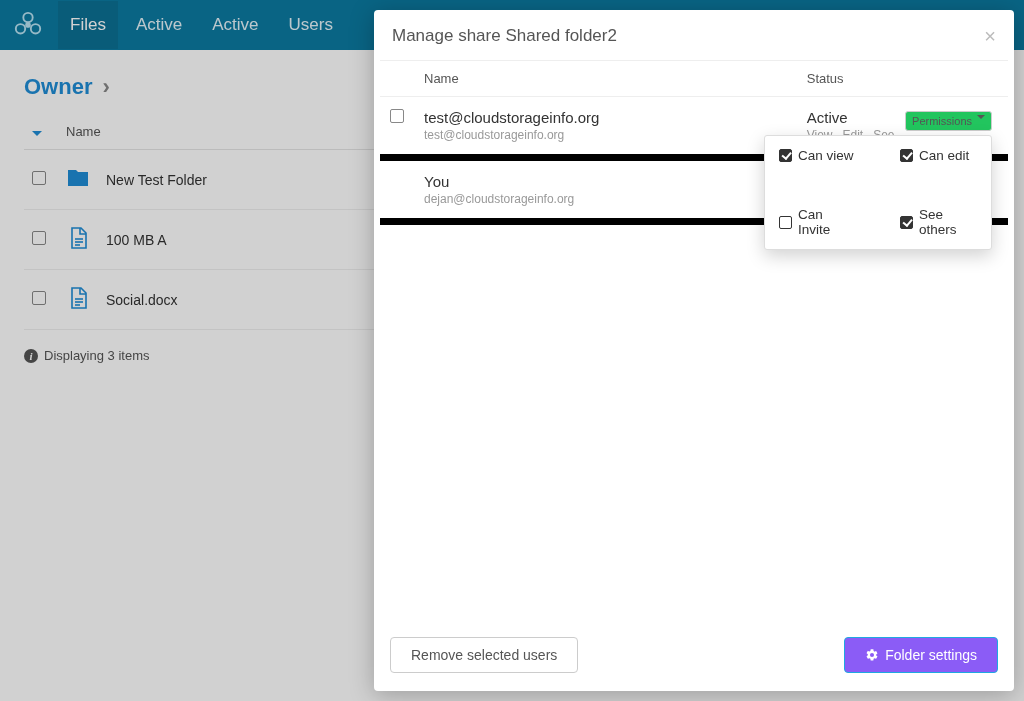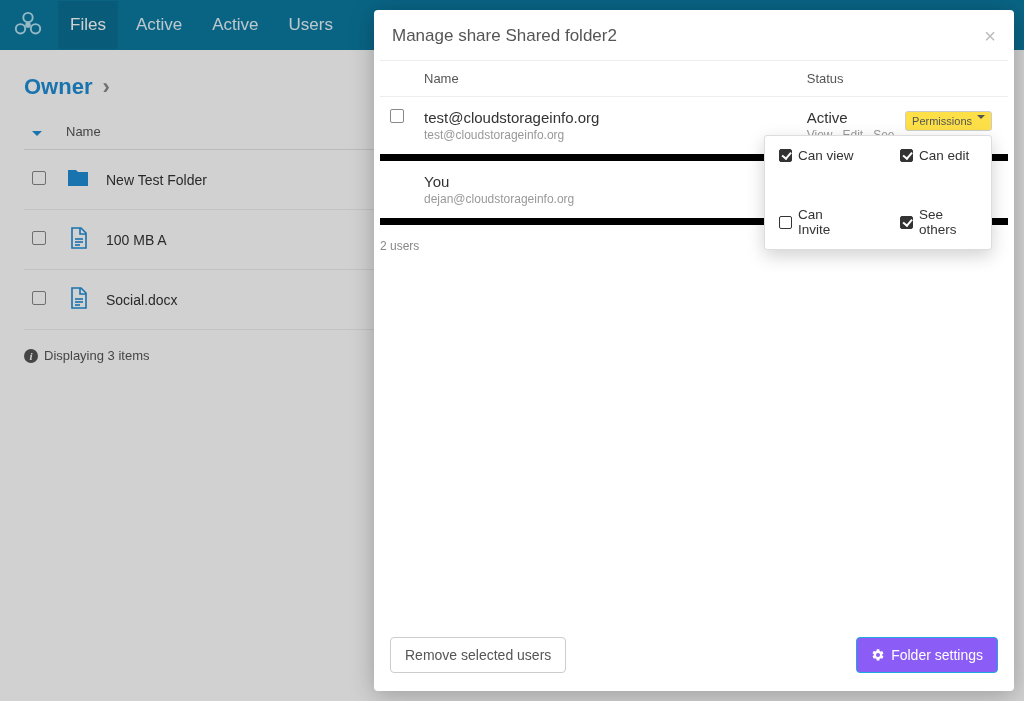--- a/index.html
+++ b/index.html
@@ -166,21 +166,21 @@
     color: #333;
   }
   .share-row .sub { font-size: 12px; color: #999; margin-top: 2px; }
   .status-sub { font-size: 12px; color: #999; margin-top: 2px; }
 
   .perm-btn {
     position: absolute;
     right: 6px;
     top: 2px;
     font-size: 11px;
-    background: #fde047;
+    background: #22c55e;
     border: 1px solid #ccc;
     border-radius: 3px;
     padding: 3px 6px;
     color: #555;
     cursor: pointer;
     display: flex; align-items: flex-start; gap: 3px;
   }
   .perm-btn .caret-down { border-top-color: #555; }
 
   .perm-popover {
@@ -233,21 +233,21 @@
     padding: 14px 16px 18px 16px;
     display: flex;
     align-items: center;
     gap: 10px;
   }
   .btn {
     border: 1px solid #ccc;
     background: #fff;
     color: #555;
     border-radius: 4px;
-    padding: 9px 14px;
+    padding: 9px 20px;
     font-size: 14px;
     cursor: pointer;
     display: inline-flex; align-items: center; gap: 6px;
   }
   .btn-primary {
     background: #8b5cf6;
     border-color: #1fa8e0;
     color: #fff;
   }
   .gear-icon {
@@ -385,21 +385,20 @@
           </td>
           <td style="position: relative;">
             <div class="row-wrap">
               <div>Owner</div>
             </div>
           </td>
         </tr>
       </tbody>
   </table>
 
-  <div class="modal-users-note">2 users</div>
 
   <div class="modal-footer">
     <button class="btn">Remove selected users</button>
     <div style="flex:1"></div>
     <button class="btn btn-primary">
       <span class="gear-icon">
         <svg viewBox="0 0 24 24" fill="#fff">
             <path d="M19.14,12.94a7.07,7.07,0,0,0,.05-.94,7.07,7.07,0,0,0-.05-.94l2.03-1.58a.5.5,0,0,0,.12-.63l-1.92-3.32a.5.5,0,0,0-.6-.22l-2.39.96a7,7,0,0,0-1.62-.94l-.36-2.54A.5.5,0,0,0,13.9,2h-3.8a.5.5,0,0,0-.49.42L9.25,4.96a7,7,0,0,0-1.62.94l-2.39-.96a.5.5,0,0,0-.6.22L2.72,8.48a.5.5,0,0,0,.12.63l2.03,1.58a7.07,7.07,0,0,0-.05.94,7.07,7.07,0,0,0,.05.94L2.84,14.15a.5.5,0,0,0-.12.63l1.92,3.32a.5.5,0,0,0,.6.22l2.39-.96a7,7,0,0,0,1.62.94l.36,2.54a.5.5,0,0,0,.49.42h3.8a.5.5,0,0,0,.49-.42l.36-2.54a7,7,0,0,0,1.62-.94l2.39.96a.5.5,0,0,0,.6-.22l1.92-3.32a.5.5,0,0,0-.12-.63ZM12,15.5A3.5,3.5,0,1,1,15.5,12,3.5,3.5,0,0,1,12,15.5Z"></path>
           </svg>
       </span>

